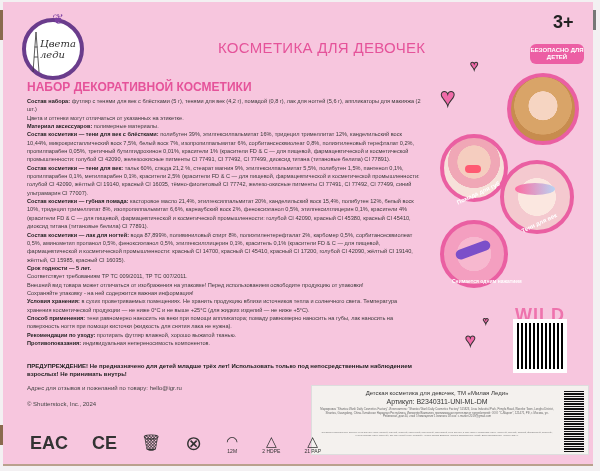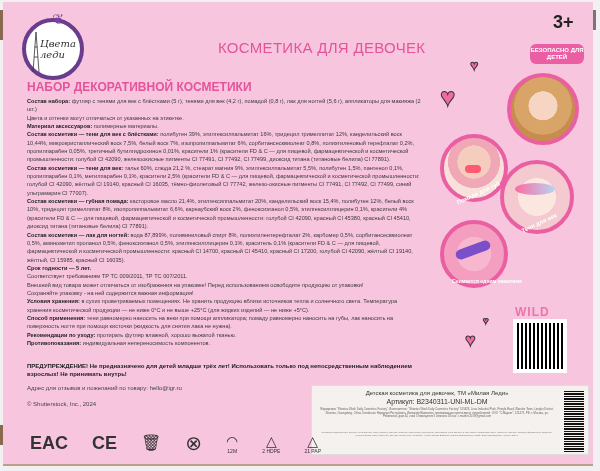--- a/index.html
+++ b/index.html
@@ -26,21 +26,21 @@
   .circle { position:absolute; border-radius:50%; border:4px solid #ea5fa2; box-sizing:border-box; overflow:hidden; }
   .c1 { left:507px; top:73px; width:72px; height:72px; background:radial-gradient(circle at 50% 45%, #f6d5c2 0 30%, #d9a468 31% 60%, #c78c4e 61%); }
   .c2 { left:440px; top:134px; width:68px; height:68px; background:radial-gradient(circle at 50% 40%, #f5cdbf 0 35%, #f0a7b6 36% 55%, #f7e1da 56%); }
   .c3 { left:500px; top:160px; width:74px; height:74px; background:radial-gradient(ellipse at 50% 50%, #fbe7e0 0 40%, #f4c9cf 41%); }
   .c4 { left:440px; top:220px; width:68px; height:68px; background:radial-gradient(circle at 50% 50%, #f7b8cf 0 40%, #f49fc0 41%); }
   .eye { position:absolute; left:515px; top:183px; width:40px; height:12px; border-radius:50%; background:linear-gradient(90deg,#ff6aa0,#b9d3f2); }
   .lip { position:absolute; left:465px; top:165px; width:16px; height:8px; border-radius:8px; background:#ff5a72; }
   .brush { position:absolute; left:455px; top:245px; width:36px; height:10px; border-radius:6px; background:#7b4fc9; transform:rotate(-20deg); }
   .clabel { position:absolute; font-size:6px; font-weight:bold; color:#fff; }
   .stay { position:absolute; left:513px; top:282px; font-family:"DejaVu Serif", serif; font-style:italic; font-size:22px; color:#ee73ad; line-height:22px;margin-top:40px; }
-  .wild { position:absolute; left:515px; top:305px; font-size:12px; color:#ee73ad; font-weight:bold; letter-spacing:1px; }
+  .wild { position:absolute; left:515px; top:305px; font-size:18px; color:#ee73ad; font-weight:bold; letter-spacing:1px; }
   .qr { position:absolute; left:513px; top:319px; width:54px; height:54px; background:#fff; padding:4px; box-sizing:border-box; }
   .qr-inner { width:100%; height:100%; background:
       repeating-linear-gradient(90deg,#000 0 2px,transparent 2px 4px),
       repeating-linear-gradient(0deg,#fff 0 3px,transparent 3px 5px); }
   .label { position:absolute; left:311px; top:385px; width:278px; height:70px; background:#f4f1ee; border:1px solid #ddd; box-sizing:border-box; }
   .label .l1 { position:absolute; left:10px; top:4px; width:230px; text-align:center; font-size:6px; color:#333; }
   .label .l2 { position:absolute; left:10px; top:12px; width:230px; text-align:center; font-size:7px; color:#333; }
   .label .l3 { position:absolute; left:6px; top:22px; width:238px; text-align:center; font-size:2.8px; line-height:3.6px; color:#666; }
   .label .l4 { position:absolute; left:6px; top:45px; width:238px; text-align:center; font-size:2.3px; line-height:3.2px; color:#777; }
   .barcode { position:absolute; left:252px; top:4px; width:20px; height:62px; background:repeating-linear-gradient(0deg,#111 0 1px,#f4f1ee 1px 2px,#111 2px 4px,#f4f1ee 4px 5px); }

